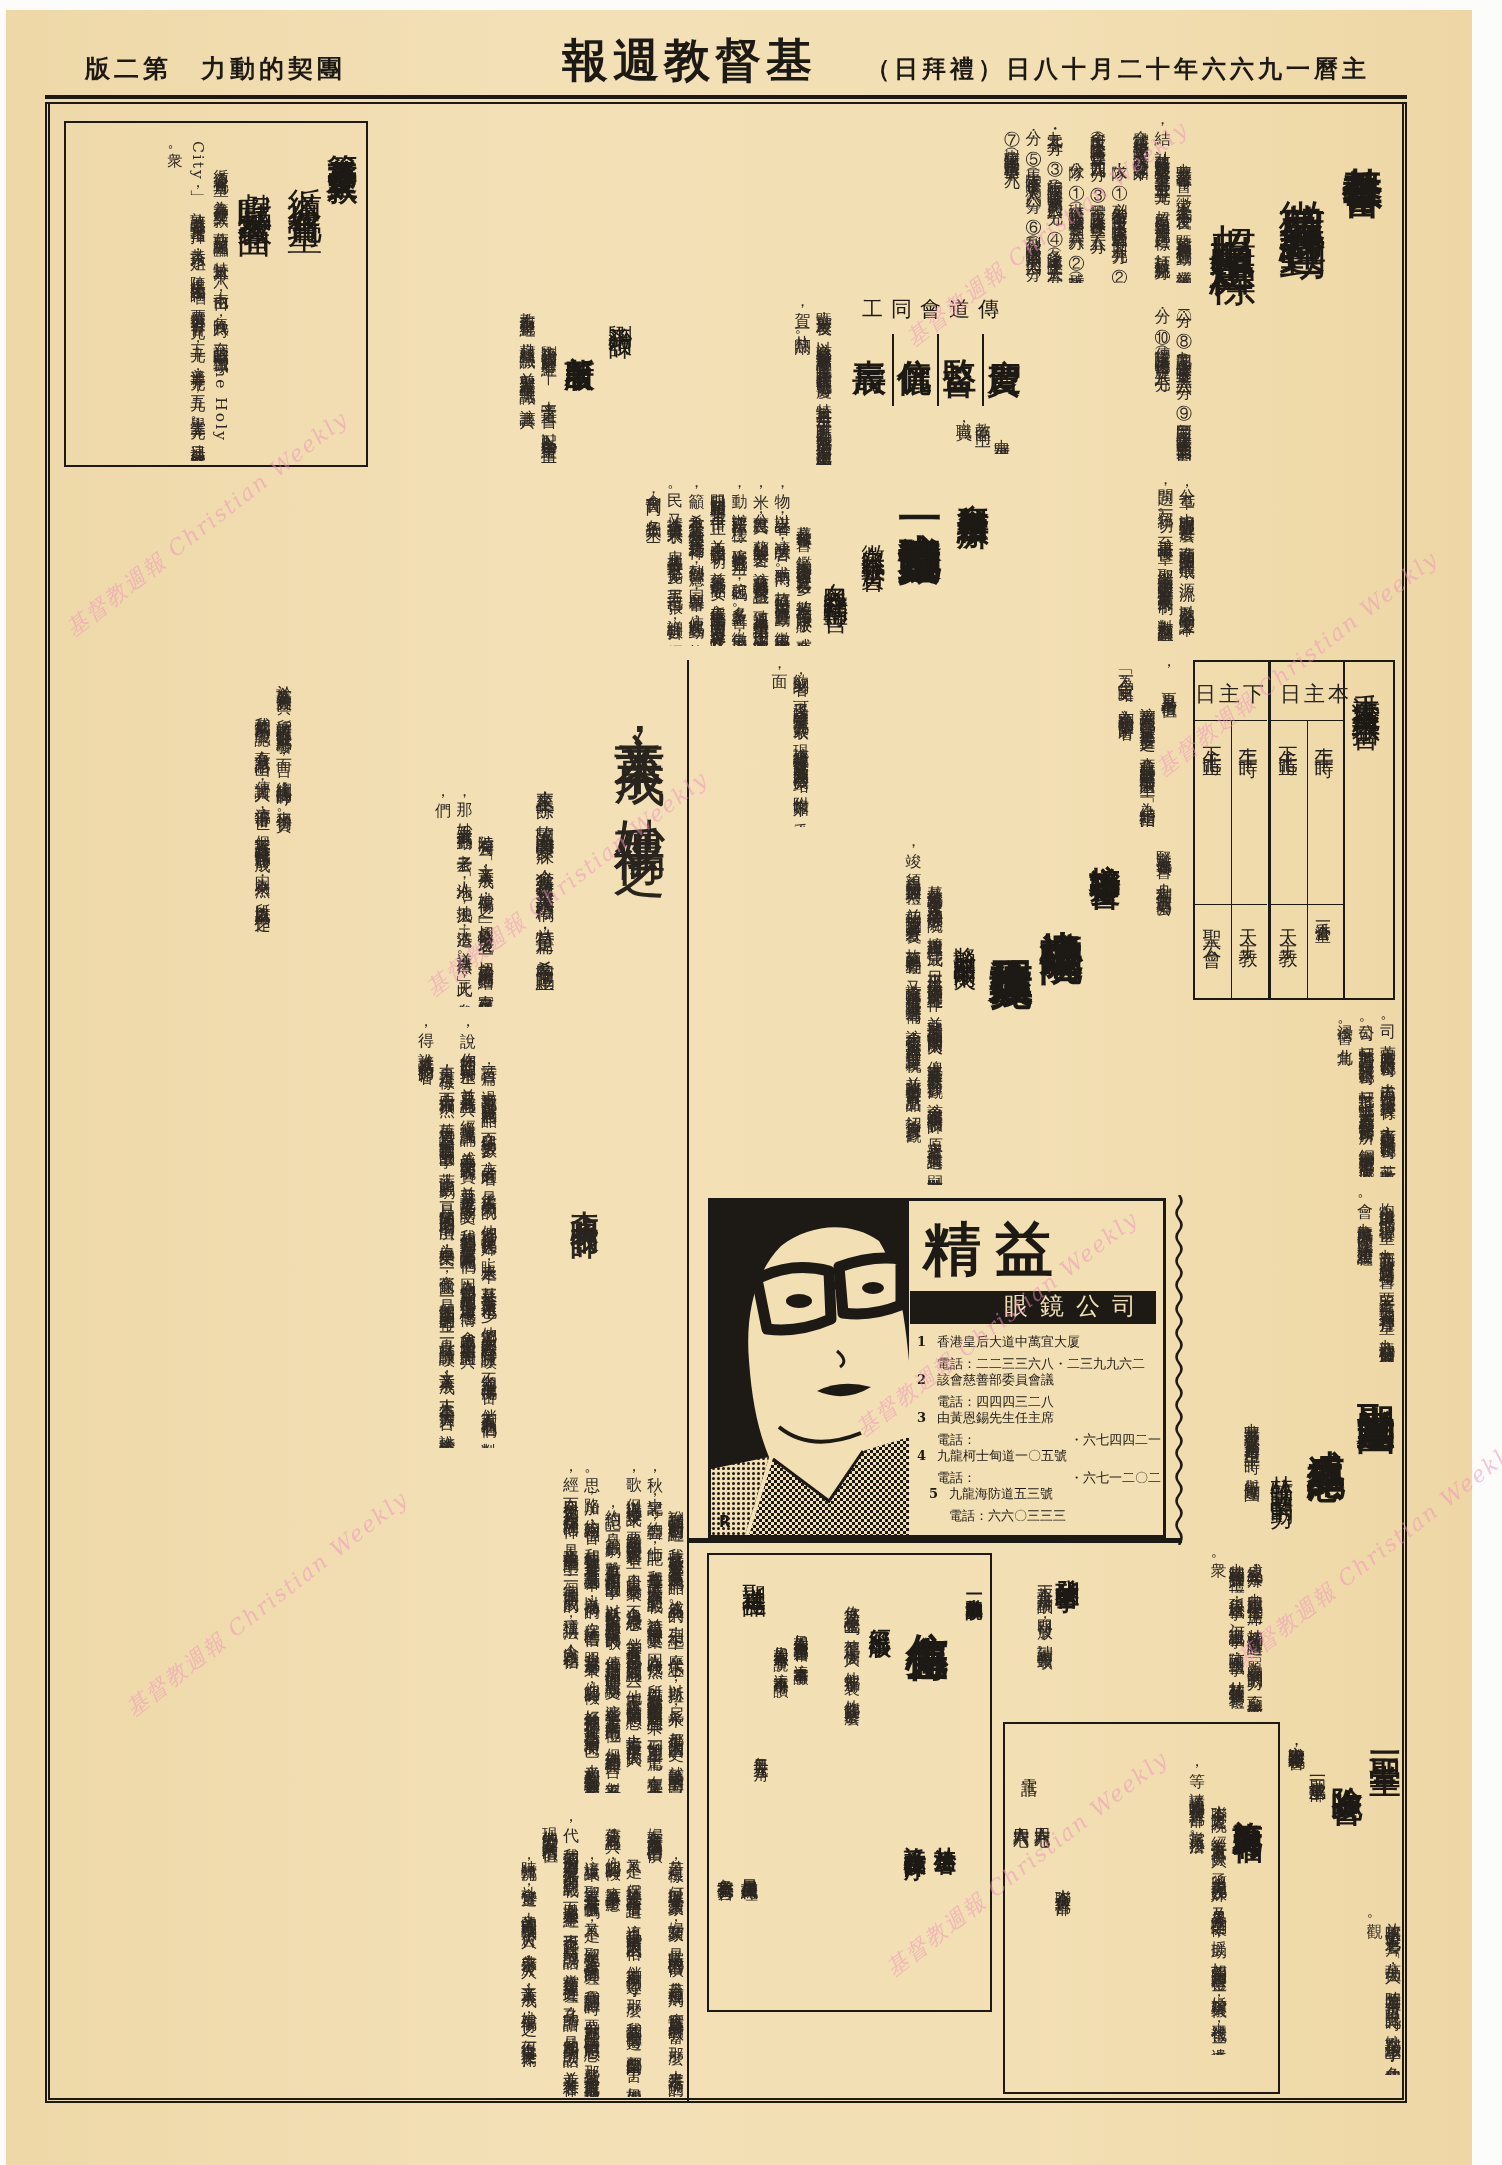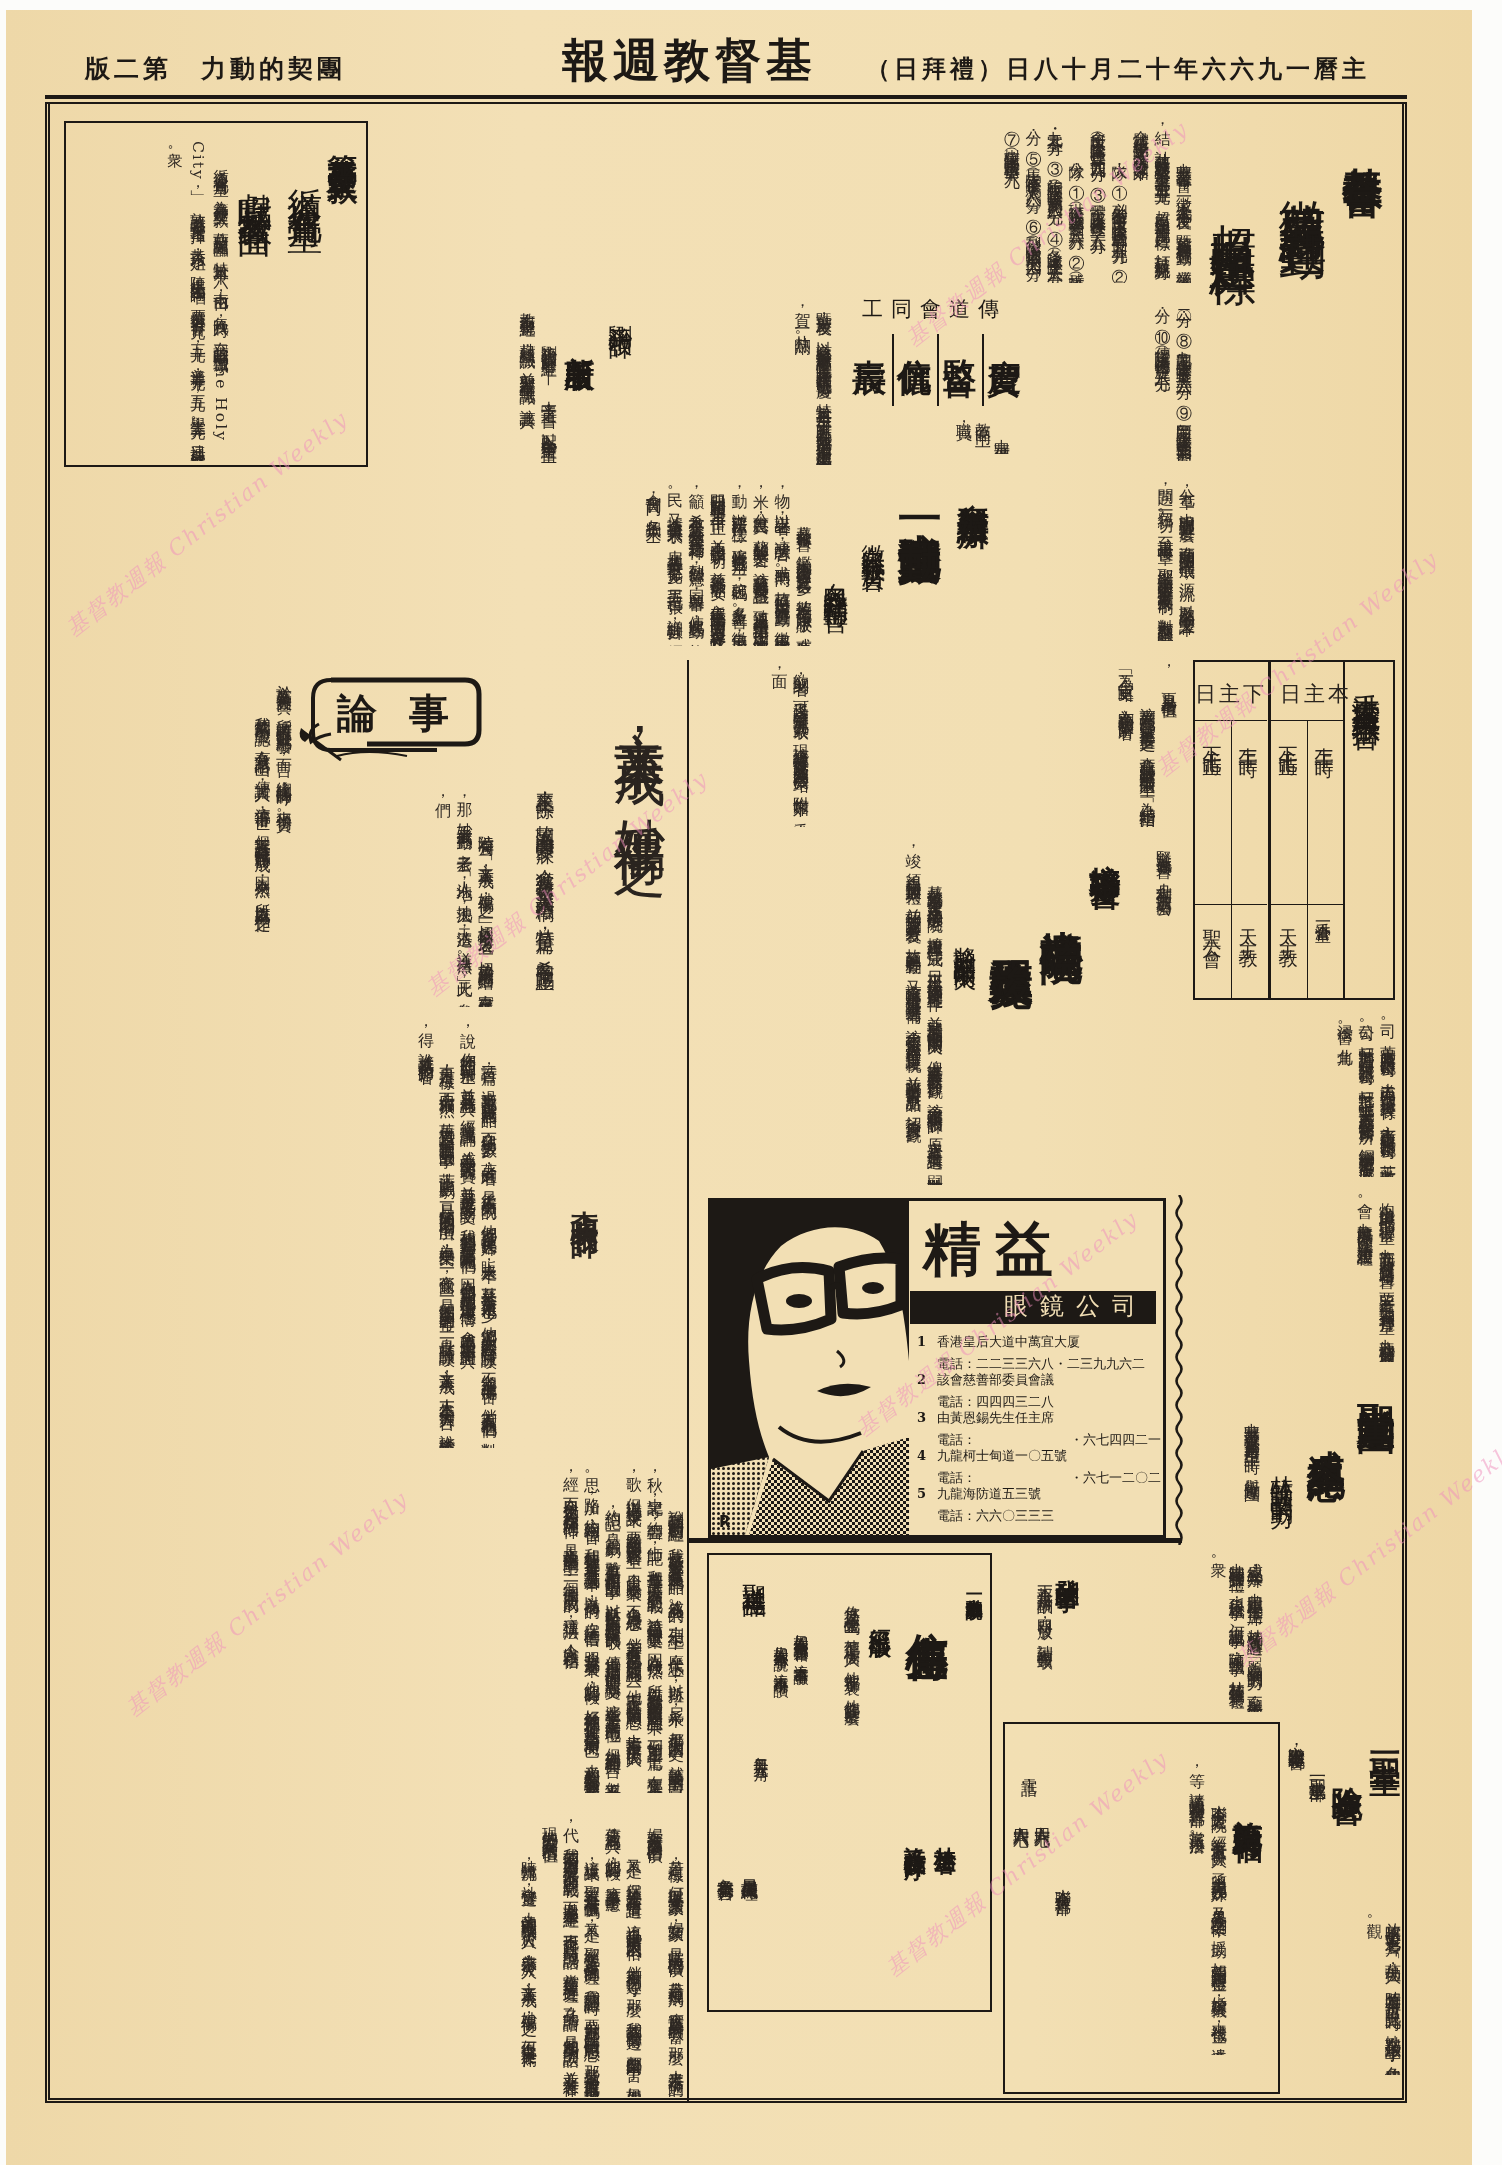--- a/index.html
+++ b/index.html
@@ -132,31 +132,20 @@
       <div class="radio-v" style="left:44px;top:252px;letter-spacing:10px;">天主教</div>
       <div class="radio-v" style="left:8px;top:252px;letter-spacing:10px;">聖公會</div>
     </div>
   </div>
 
   <div class="ln" style="left:687px;top:660px;width:2px;height:1443px;"></div>
   <div class="vt" style="left:614px;top:690px;font-size:52px;letter-spacing:6px;line-height:1;font-family:'DejaVu Serif',serif;">文章本天成，妙手偶得之</div>
   <div class="vt" style="left:570px;top:1188px;font-size:28px;letter-spacing:5px;line-height:1;font-family:'DejaVu Sans',sans-serif;font-weight:bold;">李貞明牧師</div>
   <div class="vt body" style="left:500px;top:737px;width:60px;height:600px;font-size:19px;letter-spacing:2.7px;line-height:29px;">
     <p>來美三年餘，故國海山時縈夢寐，今獲基督教週報主事人來函徵稿，特草是篇，希各同道賜正。</p>
-  </div>
-  <div class="abs" style="left:297px;top:672px;width:188px;height:93px;">
-    <svg width="188" height="93" viewBox="0 0 188 93" style="position:absolute;left:0;top:0;">
-      <path d="M34,8 H168 Q182,8 182,22 V58 Q182,72 168,72 H70" fill="none" stroke="#1d1915" stroke-width="5"></path>
-      <path d="M34,8 Q16,8 16,26 V60 Q16,78 34,78 H140" fill="none" stroke="#1d1915" stroke-width="4"></path>
-      <path d="M22,52 Q10,58 14,70 Q22,64 34,62" fill="none" stroke="#1d1915" stroke-width="3"></path>
-      <path d="M6,60 L44,88" stroke="#1d1915" stroke-width="3"></path>
-      <path d="M4,56 Q0,66 8,70 L14,64 Z" fill="#1d1915"></path>
-      <path d="M40,84 Q70,76 110,84" fill="none" stroke="#1d1915" stroke-width="2"></path>
-    </svg>
-    <div class="abs hl" style="left:40px;top:20px;font-size:40px;letter-spacing:32px;">論事</div>
   </div>
   <div class="vt body" style="left:297px;top:790px;width:200px;height:217px;">
     <p>陸游有句云：「文章本天成，妙手偶得之，」一切眞率性情之表現，一切美妙景緻的描繪，實在已經天造地設在那，妙手者成為撼動，老子云：「人法地，地法天，天法道，道法自然。」此天，自然於我們，</p>
   </div>
   <div class="vt body" style="left:67px;top:672px;width:228px;height:335px;">
     <p class="ni">於文藝為天籟天眞，所謂時或不是從此點出發，而言，總比無病呻吟，來得切實。</p>
     <p>我們當然不能否認，有意藏諸名山，傳諸其人，流傳千百世，但其實許多時靈感觸發而成，因為來然，所以成為不朽之作，</p>
   </div>
   <div class="vt body" style="left:67px;top:1020px;width:433px;height:428px;line-height:21px;">
     <p>詩三百篇，過半數都是一時靈感的作品，而佔絕大多數，著者的姓名，是後人所不知曉的，他們許多是征夫怨婦，販夫走卒，甚至登徒蕩女之作也不少，他們將人生的悲歡離合一時詠嘆，不知道竟能流傳千古，倘若有人執着他們，對他們說，你們的作品留到永世，並且要成為經典，經過萬萬諷誦，成為中華文藝的瑰寶，並且要譯成世界許多的語文，我想他們聽到這些說話常要嚇死他們，因為他們並未想到他們這生活零碎感情，會成為中國人數千年的經典。</p>
@@ -237,21 +226,21 @@
           <span class="val">・六七四四二一</span>
         </div>
     </div>
     <div class="ad-row" style="top:246px;">
       <div><span class="num">4</span><span>九龍柯士甸道一〇五號</span></div>
       <div class="ad-ph gap" style="margin-top:4px;">
           <span>電話：</span>
           <span class="val">・六七一二〇二</span>
         </div>
     </div>
-    <div class="ad-row" style="top:284px;">
+    <div class="ad-row" style="top:284px;margin-left:12px;">
       <div><span class="num">5</span><span>九龍海防道五三號</span></div>
       <div class="ad-ph" style="margin-top:4px;">
           <span>電話：</span>
           <span class="val">六六〇三三三</span>
         </div>
     </div>
   </div>
   <div class="ln" style="left:688px;top:1538px;width:494px;height:5px;"></div>
 
   <div class="vt hl" style="left:1355px;top:1373px;font-size:38px;letter-spacing:3px;">聖光堂勵進團</div>

